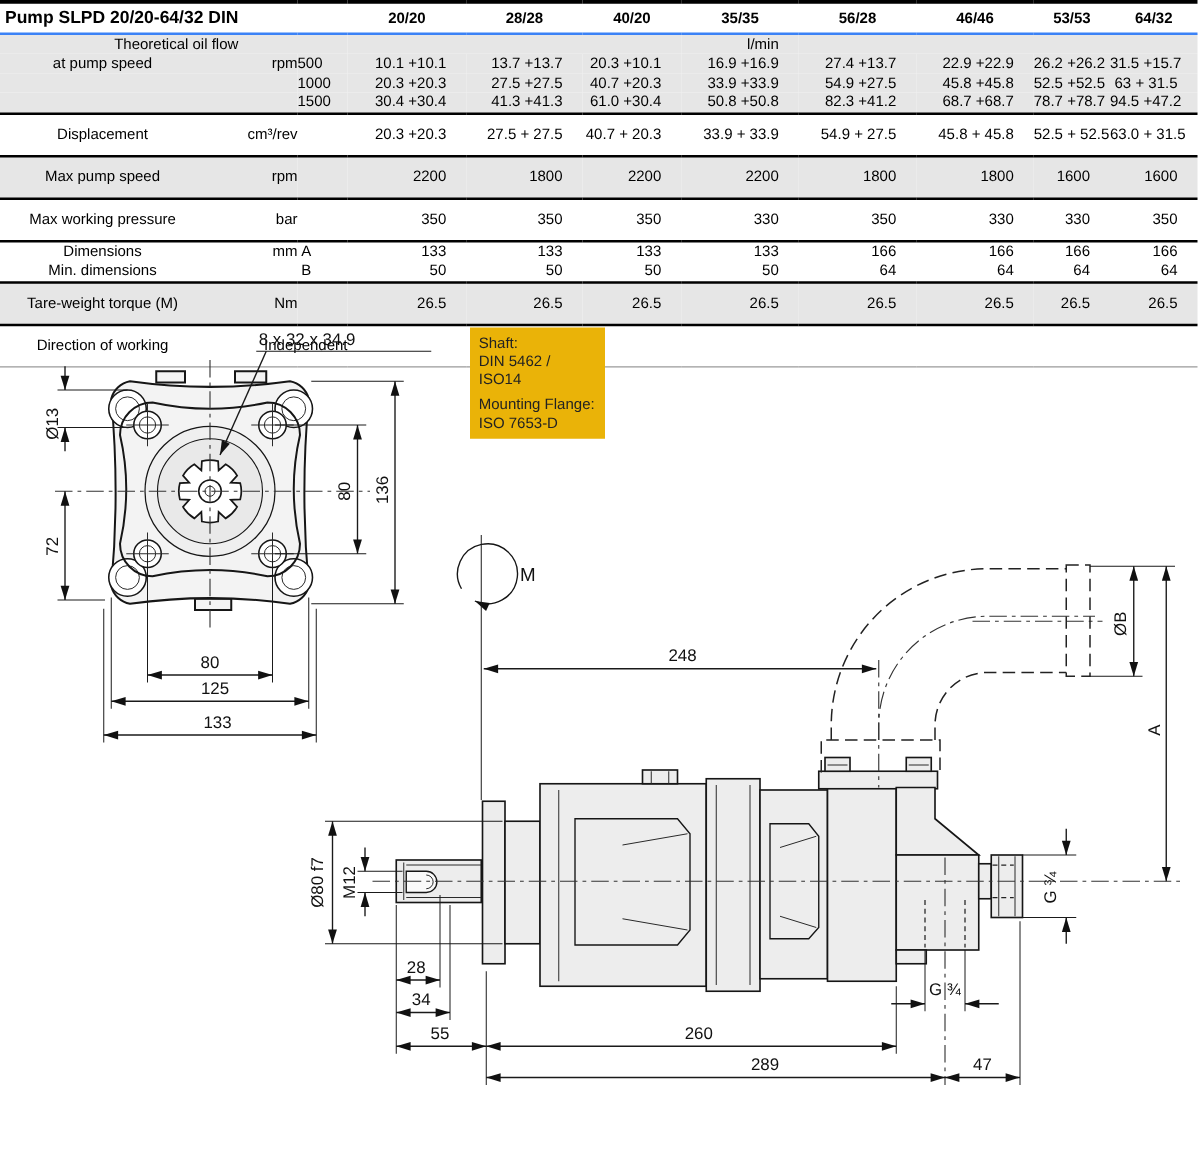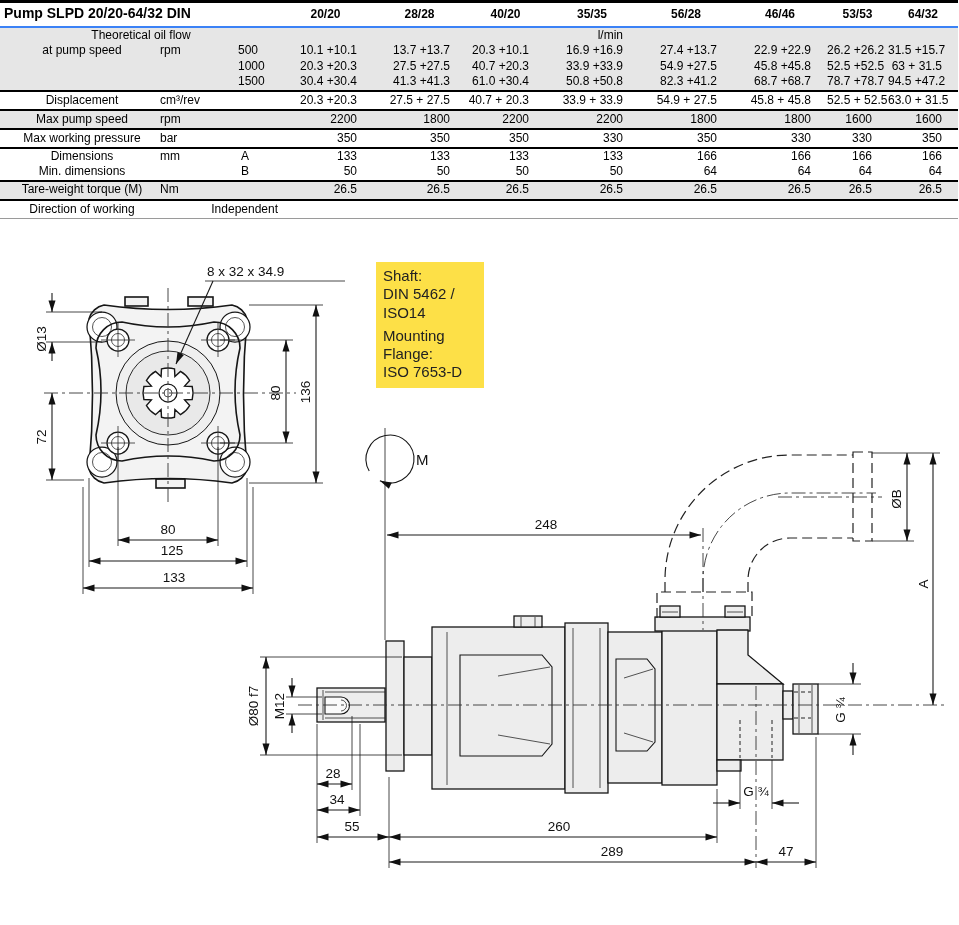--- a/index.html
+++ b/index.html
@@ -4,31 +4,31 @@
 <style>
   html,body{margin:0;padding:0;background:#fff}
   #page{position:relative;width:959px;height:925px;background:#fff;font-family:"Liberation Sans",sans-serif;overflow:hidden}
   table{border-collapse:collapse;table-layout:fixed;width:958px;border-top:3px solid #000;border-bottom:1px solid #9a9a9a}
   th,td{font:12px/1.12 "Liberation Sans",sans-serif;padding:1px 0;white-space:nowrap;overflow:visible;vertical-align:middle}
   tr.head{border-bottom:2px solid #3b82f6}
   tr.head th{height:18px}
   .title{text-align:left;font-size:14px;font-weight:bold;padding:2px 0 3px 4px}
   .colh{font-weight:bold;text-align:center}
   .lab{text-align:center;padding-left:4px}
-  .unit{text-align:left}
+  .unit{text-align:right}
   .sub{text-align:center;padding-right:26px}
   .num{text-align:right;padding-right:16px}
   .rot{text-align:right}
   tr.g{background:#e6e6e6}
   tr.sec{border-top:2px solid #000}
-  tr.r1{height:19px}
+  tr.r1{height:34px}
   tr.rf{height:14px}
   tr.r2{height:16px}
-  #infobox{position:absolute;left:376px;top:262px;width:108px;background:#fde047;color:#222;
-           font-size:15px;line-height:1.22;padding:5px 7px 6px 7px;box-sizing:border-box}
+  #infobox{position:absolute;left:376px;top:262px;width:108px;background:#eab308;color:#222;
+           font-size:12px;line-height:1.22;padding:5px 7px 6px 7px;box-sizing:border-box}
   #infobox .gap{height:5px}
   #drawing{position:absolute;left:0;top:240px}
   .t{font:13.5px "Liberation Sans",sans-serif;fill:#111}
   .tm{text-anchor:middle}
   .solid{fill:#ededed;stroke:#161616;stroke-width:1.3}
   .face{fill:#f3f3f3;stroke:#161616;stroke-width:1.6}
   .hole{fill:#fff;stroke:#161616;stroke-width:1.25}
   .thin{stroke:#2a2a2a;stroke-width:.8;fill:none}
   .med{stroke:#161616;stroke-width:1.1;fill:none}
   .ext{stroke:#1a1a1a;stroke-width:.8;fill:none}

